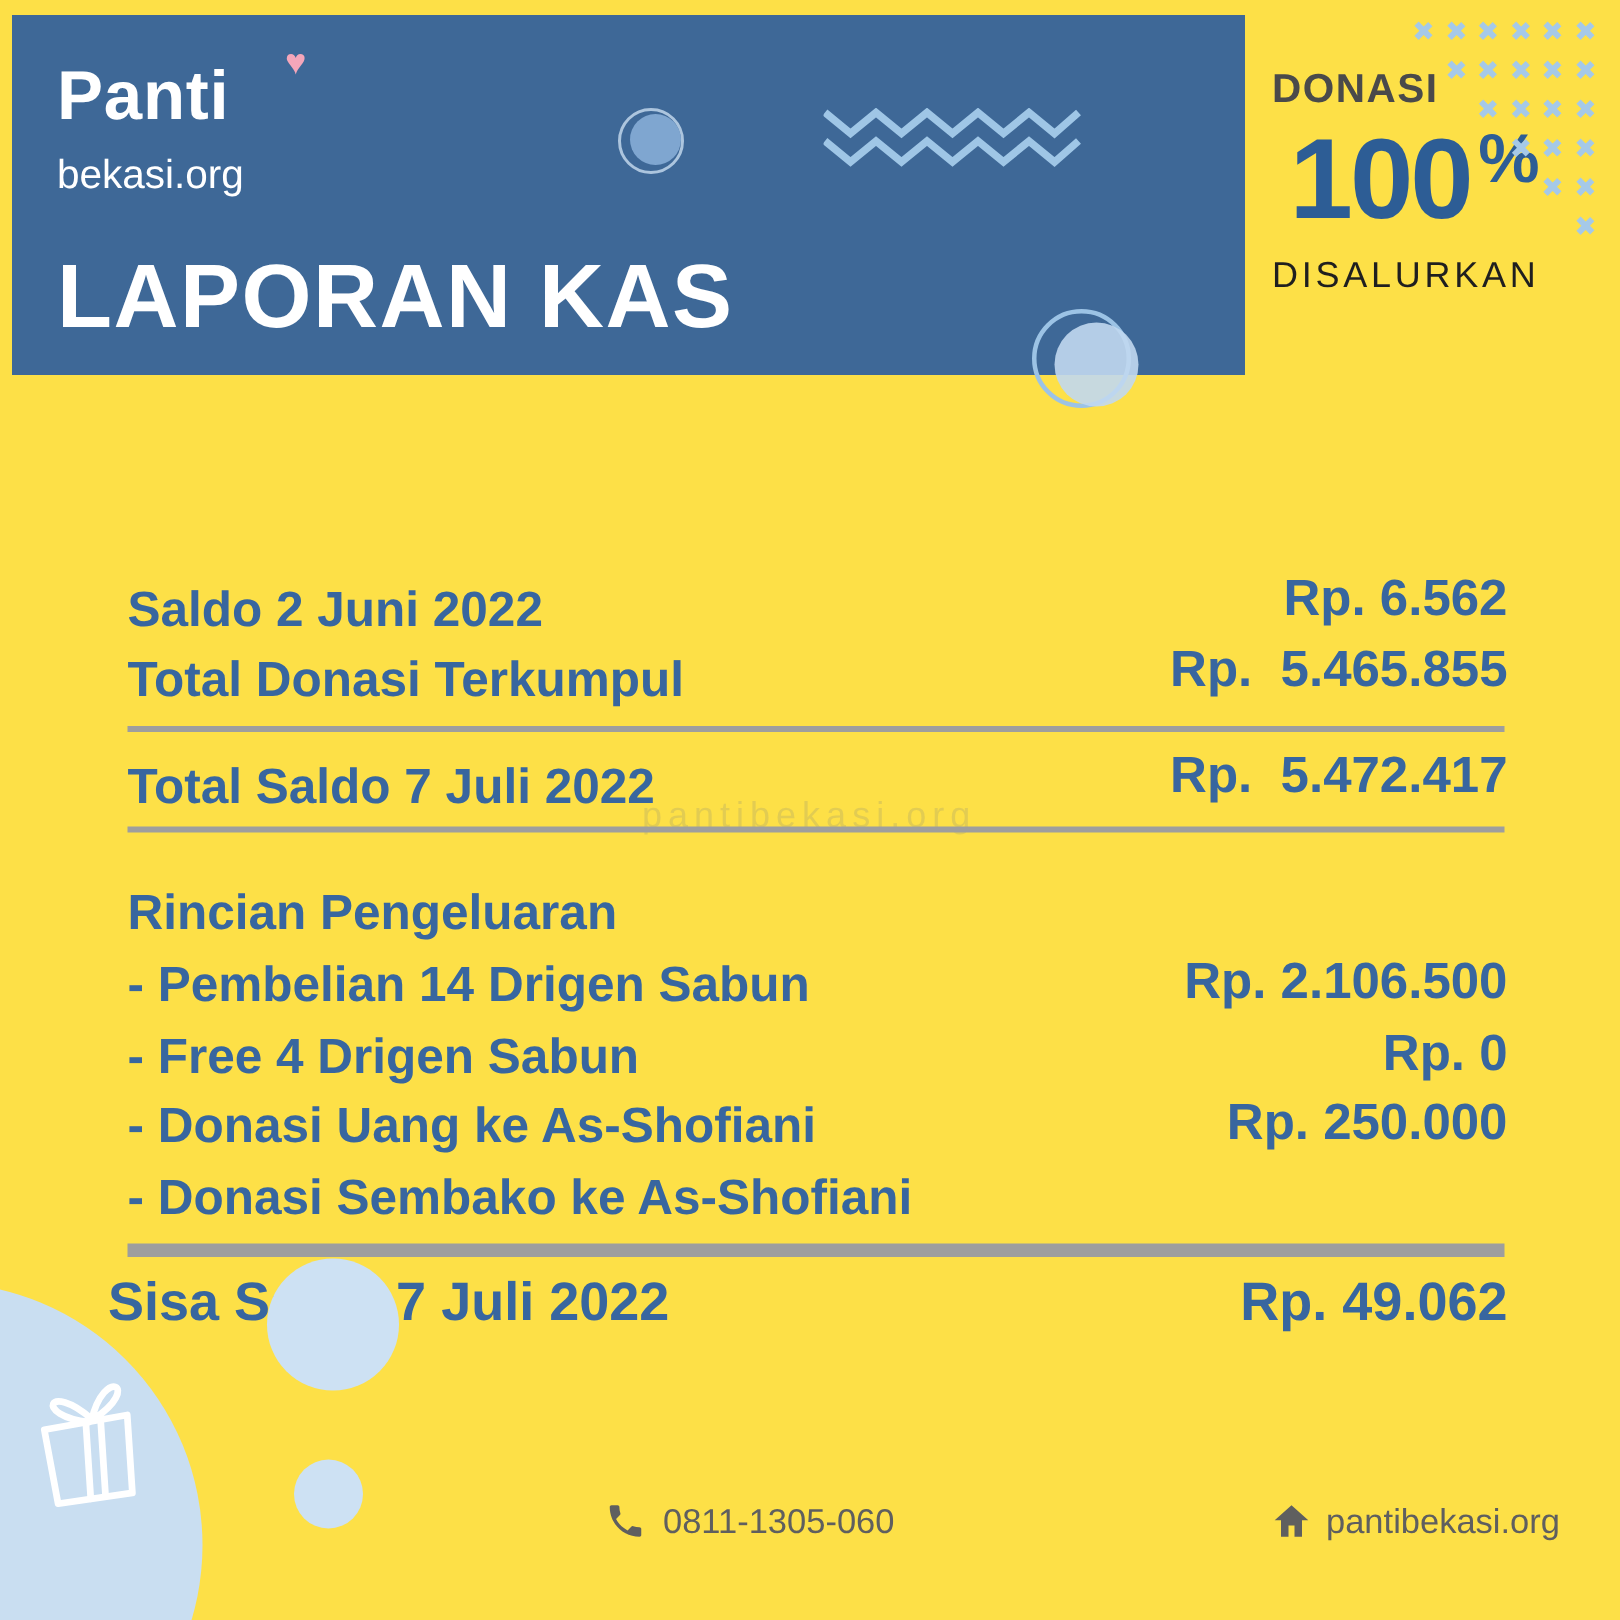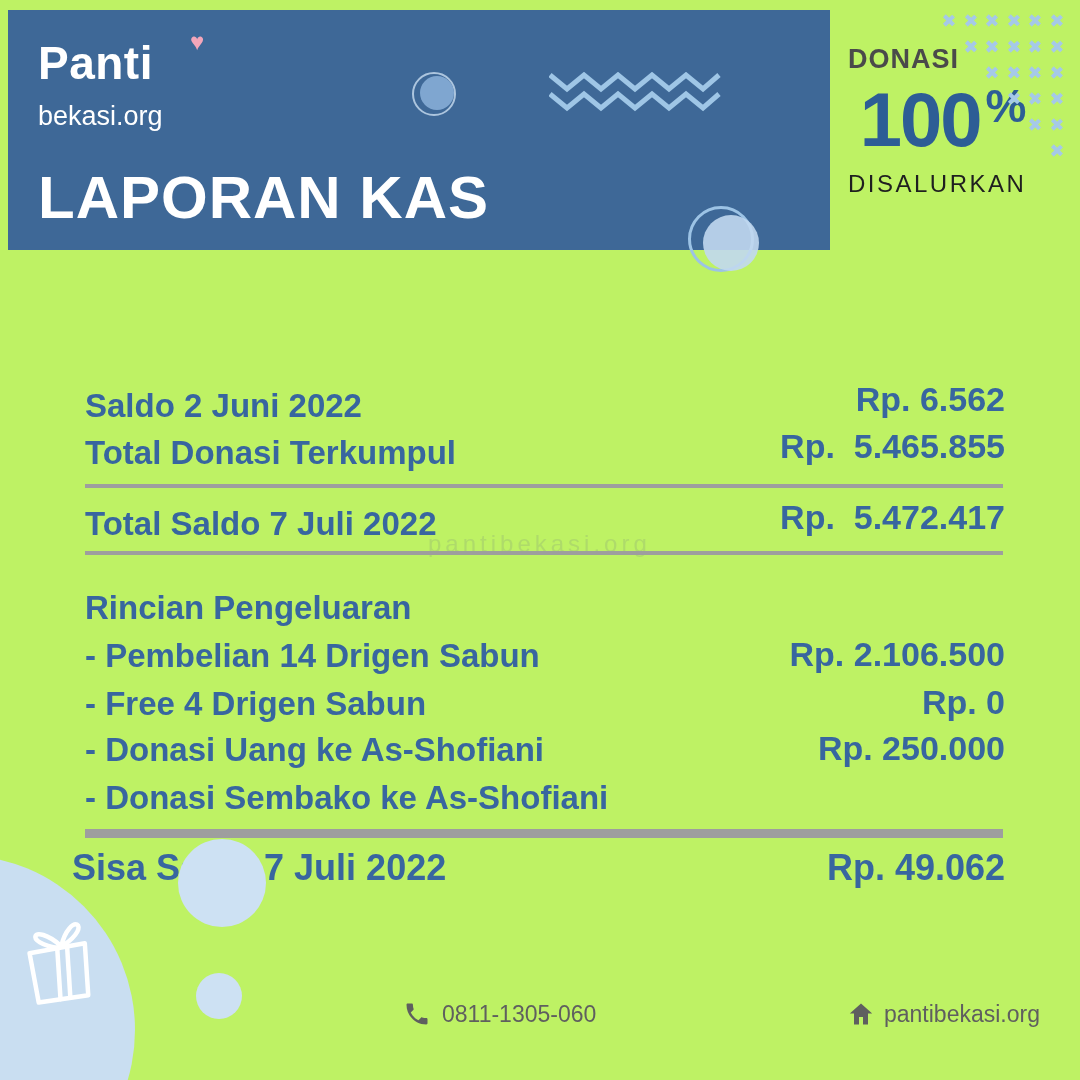--- a/index.html
+++ b/index.html
@@ -1,16 +1,16 @@
 <!DOCTYPE html>
 <html style="--header-bg: #3e6897; --text-blue: #38669f; --light-blue: #a5c9e8; --pale-blue: #c9def1; --divider-gray: #9e9e9e; --footer-gray: #5f5f5f; --heart-pink: #f4a6ba; --badge-gray: #4a4a4a; --badge-blue: #2d5d95; --badge-dark: #1f1f1f;"><head>
 <meta charset="utf-8">
 <style>
   html,body{margin:0;padding:0;background:#ffffff;}
-  .canvas{position:relative;width:1080px;height:1080px;background:#bef264;overflow:hidden;
+  .canvas{position:relative;width:1080px;height:1080px;background:#fde047;overflow:hidden;
           font-family:"Liberation Sans","DejaVu Sans",sans-serif;}
   
   .header{position:absolute;left:8px;top:10px;width:822px;height:240px;background:var(--header-bg,#3e6897);}
   .brand{position:absolute;left:30px;top:30px;}
   .brand-name{display:block;color:#ffffff;font-size:46px;font-weight:700;line-height:1;letter-spacing:.5px;}
   .brand-domain{display:block;color:#ffffff;font-size:27px;font-weight:400;line-height:1;margin-top:17px;}
   .heart{position:absolute;left:152px;top:-10px;font-size:24px;color:var(--heart-pink,#f4a6ba);line-height:1;}
   .page-title{position:absolute;left:30px;top:158px;color:#ffffff;font-size:60px;font-weight:700;line-height:1;letter-spacing:1px;}
   
   .circle{position:absolute;border-radius:50%;}

